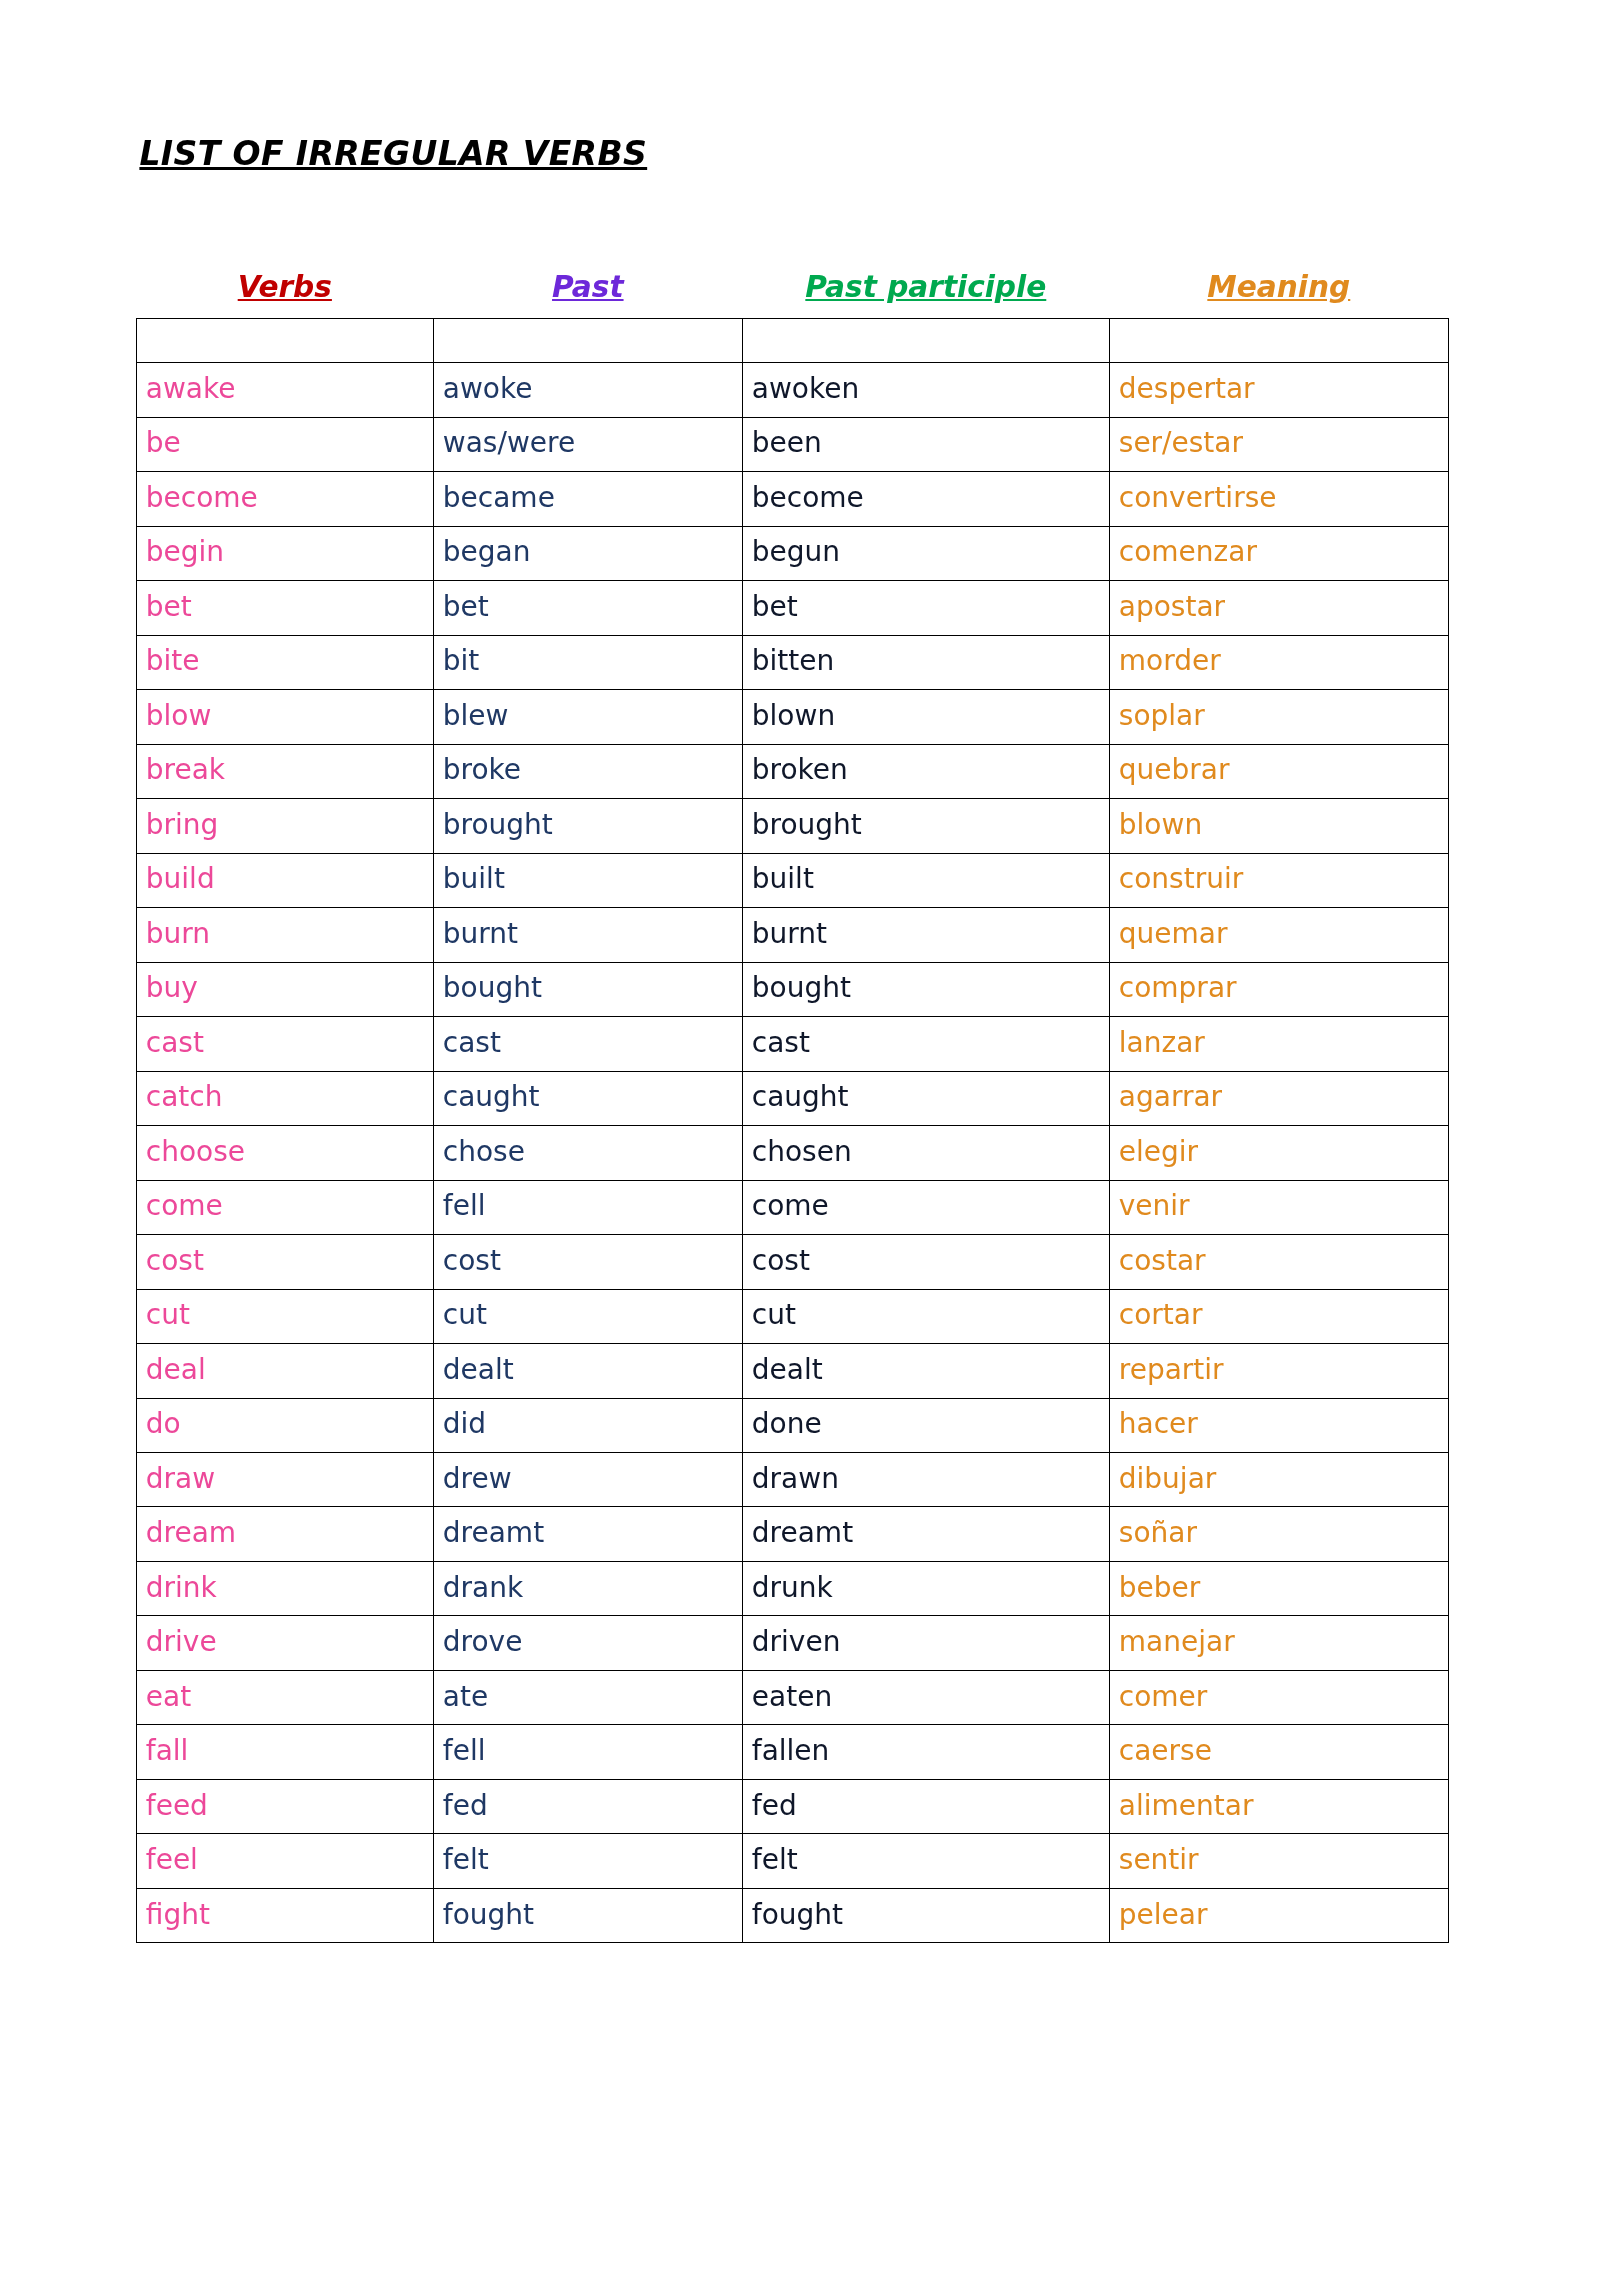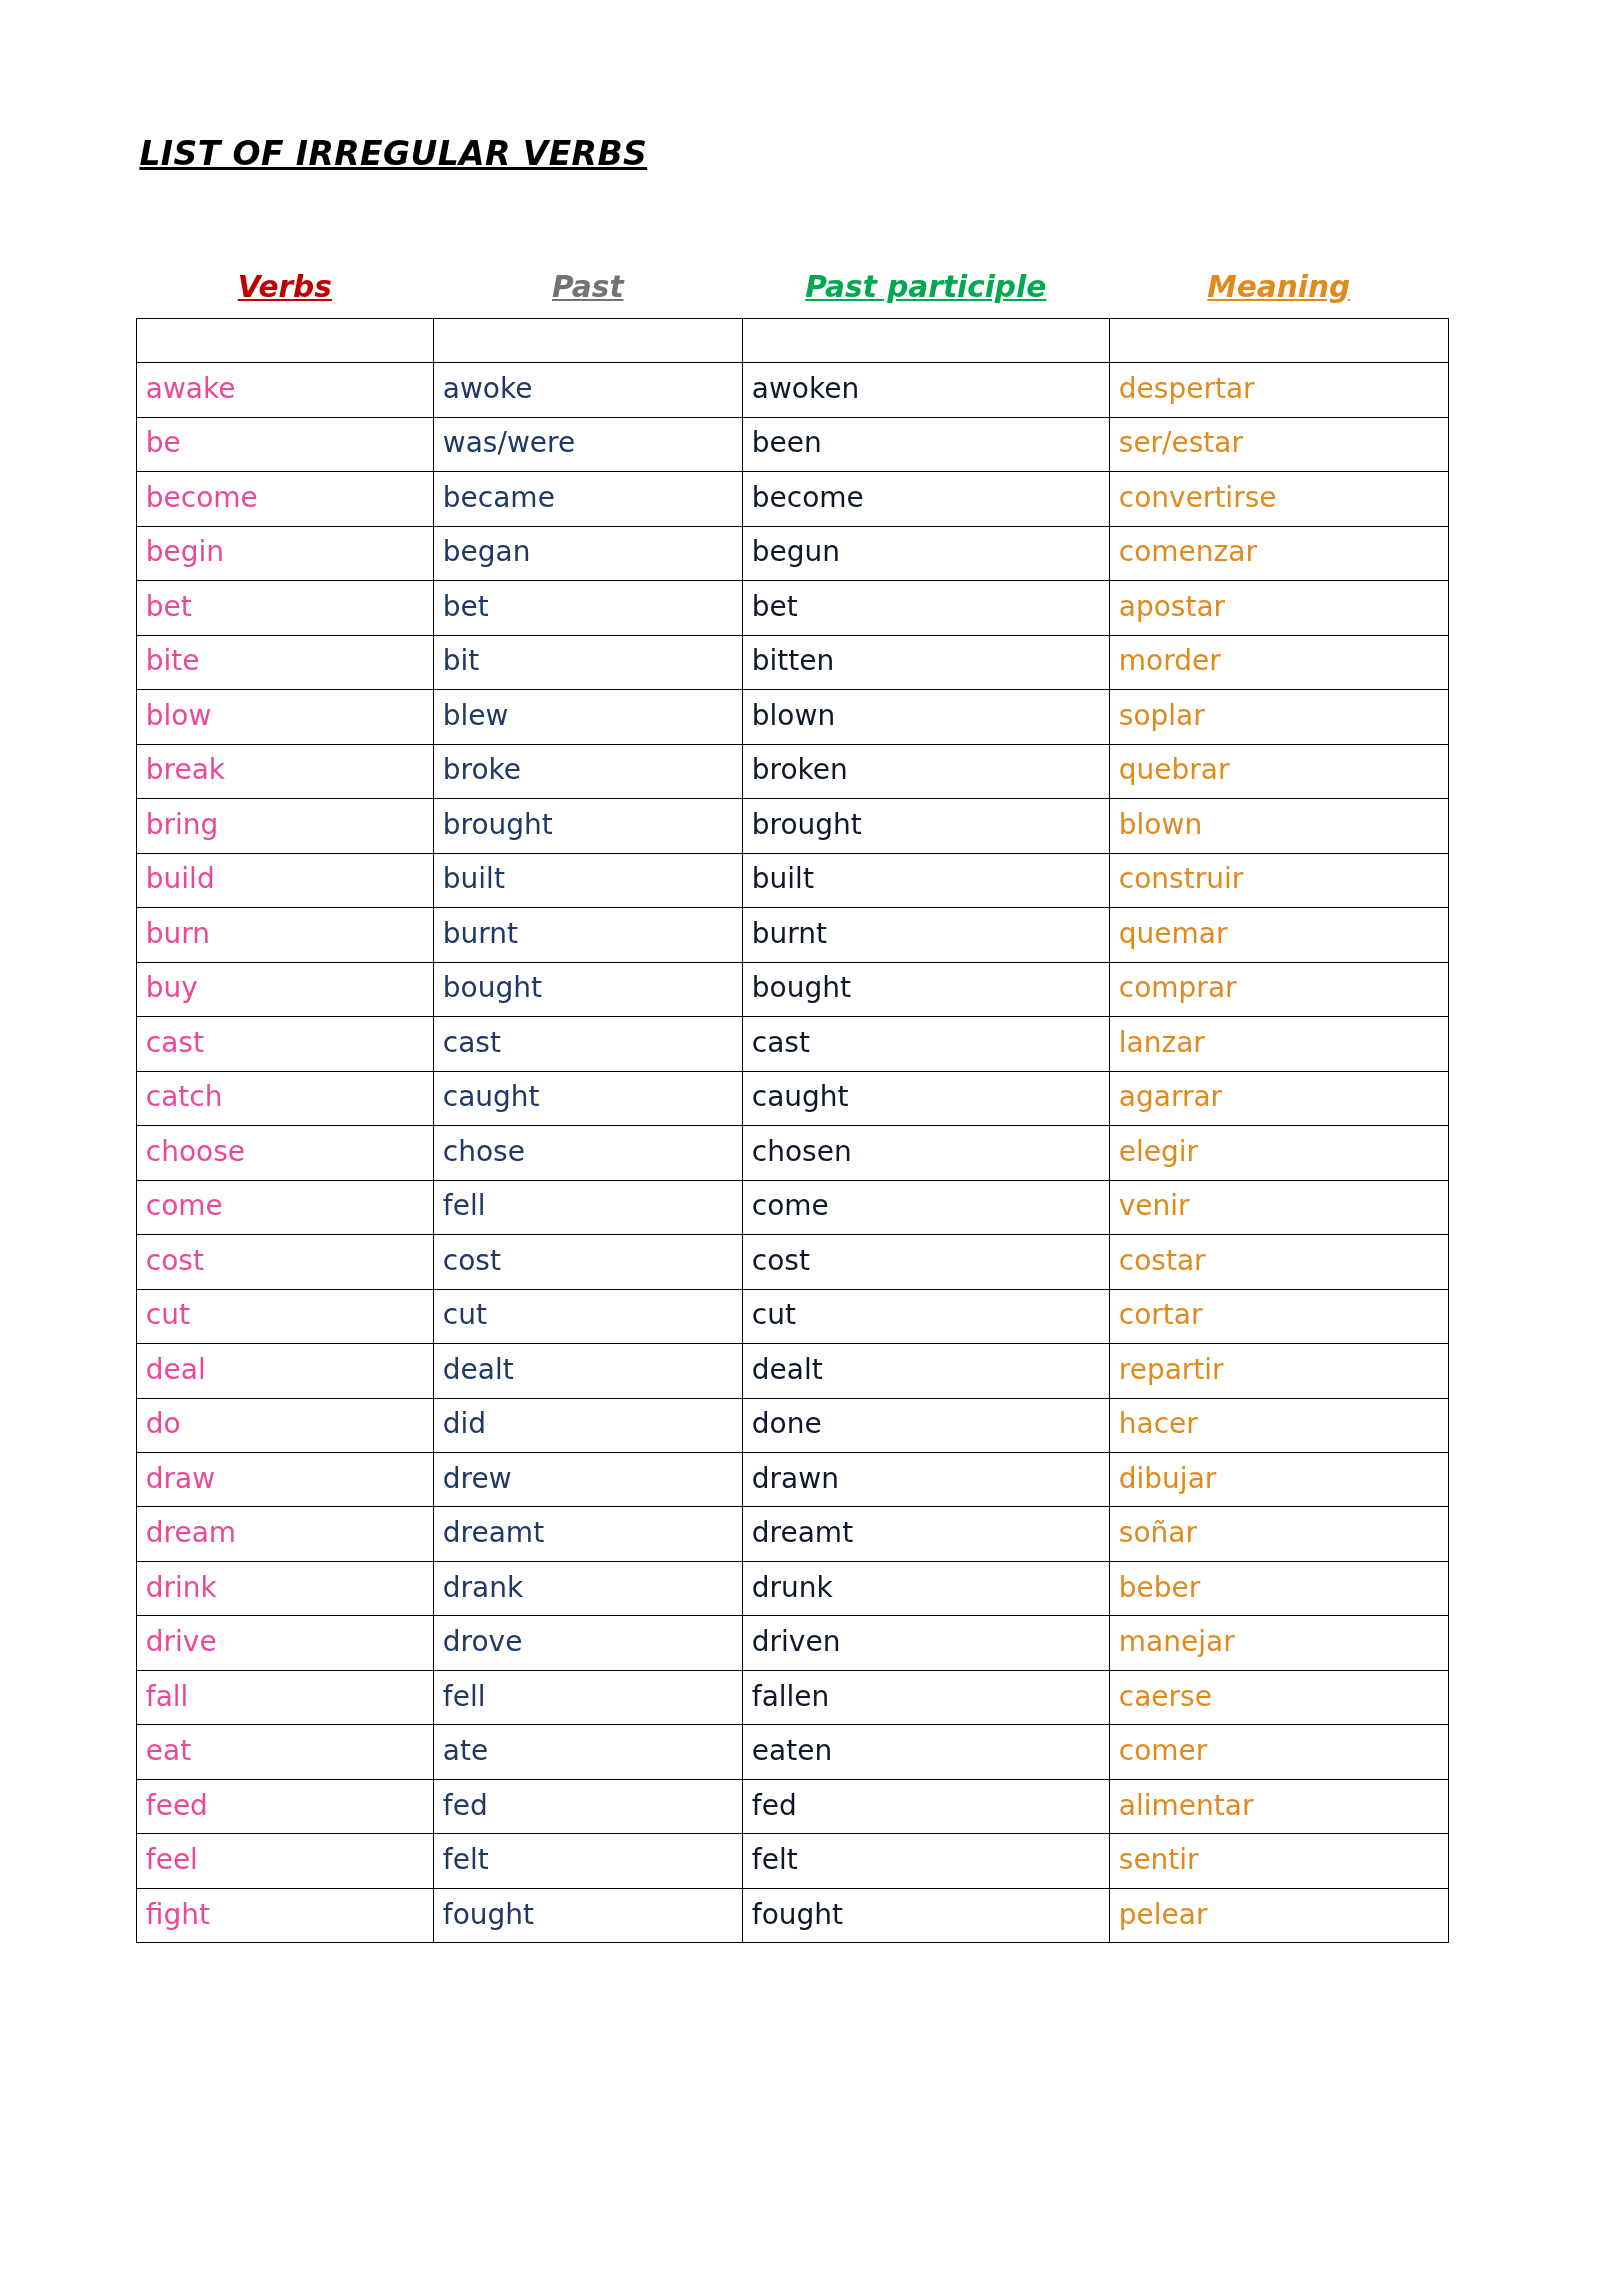--- a/index.html
+++ b/index.html
@@ -49,21 +49,21 @@
     padding: 0 0 14.3px 0;
     text-align: center;
     font-size: 29.6px;
     font-weight: bold;
     font-style: italic;
     text-decoration: underline;
     font-family: "DejaVu Sans", sans-serif;
     vertical-align: bottom;
   }
   .hdr-verbs { color: #c00000; }
-  .hdr-past { color: #737373; }
+  .hdr-past { color: #6d28d9; }
   .hdr-pp { color: #00a94f; }
   .hdr-meaning { color: #e08a1e; }
 
   table.verbs td {
     border: 1.8px solid #000000;
     height: 49px;
     padding: 0.9px 9px 3.6px 9px;
     font-size: 28px;
     font-family: "DejaVu Sans", sans-serif;
     vertical-align: middle;
@@ -247,32 +247,32 @@
           <td class="col-pp">drunk</td>
           <td class="col-mean">beber</td>
         </tr>
         <tr>
           <td class="col-verb">drive</td>
           <td class="col-past">drove</td>
           <td class="col-pp">driven</td>
           <td class="col-mean">manejar</td>
         </tr>
         <tr>
+          <td class="col-verb">eat</td>
+          <td class="col-past">ate</td>
+          <td class="col-pp">eaten</td>
+          <td class="col-mean">comer</td>
+        </tr>
+        <tr>
           <td class="col-verb">fall</td>
           <td class="col-past">fell</td>
           <td class="col-pp">fallen</td>
           <td class="col-mean">caerse</td>
         </tr>
         <tr>
-          <td class="col-verb">eat</td>
-          <td class="col-past">ate</td>
-          <td class="col-pp">eaten</td>
-          <td class="col-mean">comer</td>
-        </tr>
-        <tr>
           <td class="col-verb">feed</td>
           <td class="col-past">fed</td>
           <td class="col-pp">fed</td>
           <td class="col-mean">alimentar</td>
         </tr>
         <tr>
           <td class="col-verb">feel</td>
           <td class="col-past">felt</td>
           <td class="col-pp">felt</td>
           <td class="col-mean">sentir</td>

